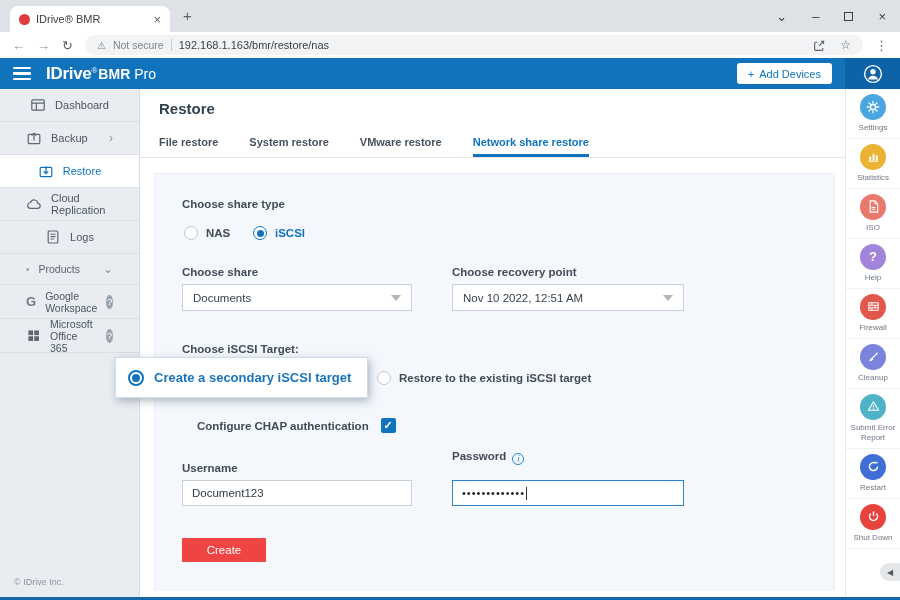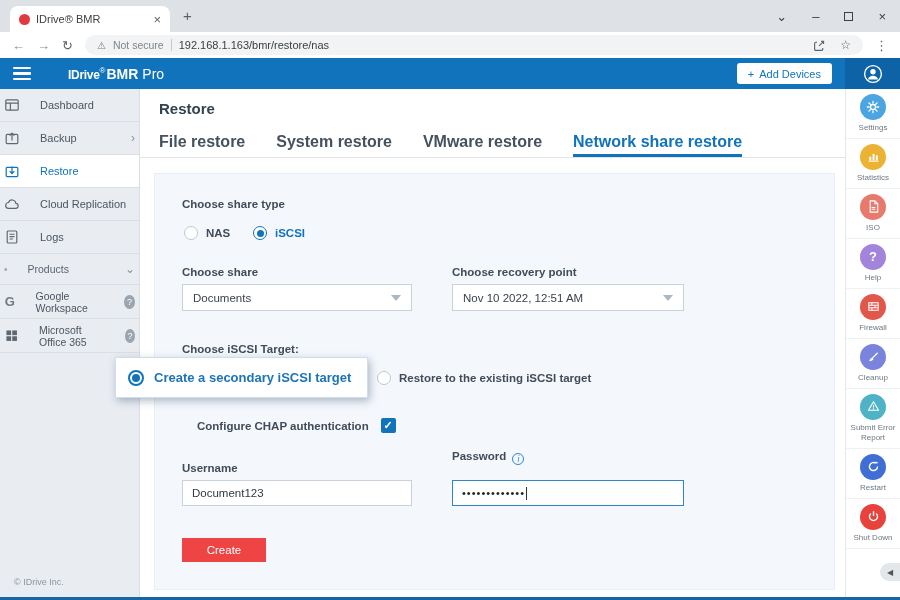--- a/index.html
+++ b/index.html
@@ -29,56 +29,56 @@
   .url-text { color:#3c4043; font-size:11px; }
   .omni-right { margin-left:auto; display:flex; align-items:center; gap:14px; color:#5f6368; }
   .star-ic { font-size:12px; }
   .menu-dots { color:#5f6368; font-size:13px; letter-spacing:0; }
 
   
   .app-header { height:31px; background:#1073bb; position:relative; display:flex; align-items:center; }
   .hamburger { margin-left:13px; width:18px; display:flex; flex-direction:column; gap:3px; }
   .hamburger span { height:2.4px; background:#fff; border-radius:1px; }
   .brand { margin-left:15px; color:#fff; display:flex; align-items:baseline; }
-  .brand-idrive { font-size:12px; font-weight:bold; letter-spacing:-0.3px;margin-left:22px; }
+  .brand-idrive { font-size:17px; font-weight:bold; letter-spacing:-0.3px; }
   .brand-reg { font-size:8px; vertical-align:super; position:relative; top:-6px; }
   .brand-bmr { font-size:14px; font-weight:bold; margin-left:1px; }
   .brand-pro { font-size:14px; font-weight:normal; margin-left:4px; }
   .add-devices-btn { position:absolute; right:68px; top:5px; height:21px; background:#fff; color:#1073bb;
     font-size:11px; border:none; border-radius:3px; display:flex; align-items:center; gap:5px; padding:0 11px;
     font-family:inherit; }
   .avatar-area { position:absolute; right:0; top:0; width:55px; height:31px; background:#0d63a6;
     display:flex; align-items:center; justify-content:center; }
 
   
   .content-row { position:relative; height:508px; display:flex; }
 
   
   .left-sidebar { width:140px; background:#e9edf2; border-right:1px solid #d8dee4; position:relative; flex:none; }
-  .side-item { height:33px; display:flex; align-items:center; gap:20px; padding:0 4px; font-size:11px;
-    color:#4a5561; border-bottom:1px solid #dadfe6; }
+  .side-item { height:33px; display:flex; align-items:center; gap:9px; padding:0 26px; font-size:11px;
+    color:#4a5561; border-bottom:1px solid #dadfe6;justify-content:center; }
   .side-item svg { flex:none; color:#5d6873; }
   .side-item.active { background:#fff; color:#1073bb; }
   .side-item.active svg { color:#1073bb; }
   .side-chev { margin-left:auto; color:#8a939c; font-size:12px; }
   .products-row { font-size:10.5px; color:#5a6470; height:31px; }
   .bullet-dot { color:#9aa4ad; font-size:10px; }
   .app-row { height:34px; font-size:10.5px; }
   .g-letter { font-size:13px; font-weight:bold; color:#6f7a85; width:15px; text-align:center; }
   .qbadge { margin-left:auto; width:14px; height:14px; border-radius:50%; background:#9aa5af; color:#fff;
     font-size:9px; display:flex; align-items:center; justify-content:center; }
   .copyright { position:absolute; left:14px; bottom:10px; font-size:9px; color:#8b949d; }
 
   
   .main-area { flex:1; background:#fff; position:relative; }
   .page-title { position:absolute; left:19px; top:11px; font-size:15px; font-weight:bold; color:#33424f; }
   .tabs-row { position:absolute; left:0; right:0; top:40px; height:29px; border-bottom:1px solid #e3e6e9;
     display:flex; gap:31px; padding-left:19px; }
   .tab-item { display:flex; align-items:center; height:100%; border-bottom:3px solid transparent;
-    font-size:16px; font-weight:bold; color:#45515d; }
+    font-size:11px; font-weight:bold; color:#45515d; }
   .tab-item.active { color:#1073bb; border-bottom-color:#1073bb; }
 
   .panel { position:absolute; left:14px; right:10px; top:84px; bottom:7px; background:#f4f8fd;
     border:1px solid #e9eff8; }
   .form-label { position:absolute; font-size:11.5px; font-weight:bold; color:#414c58; }
   .radio { width:14px; height:14px; border-radius:50%; background:#fff; border:1px solid #bfc8d1; flex:none;
     display:flex; align-items:center; justify-content:center; }
   .radio.selected { border:1.5px solid #1073bb; }
   .radio.selected::after { content:""; width:7px; height:7px; border-radius:50%; background:#1073bb; }
   .radio-group { position:absolute; display:flex; align-items:center; gap:8px; font-size:11.5px;

